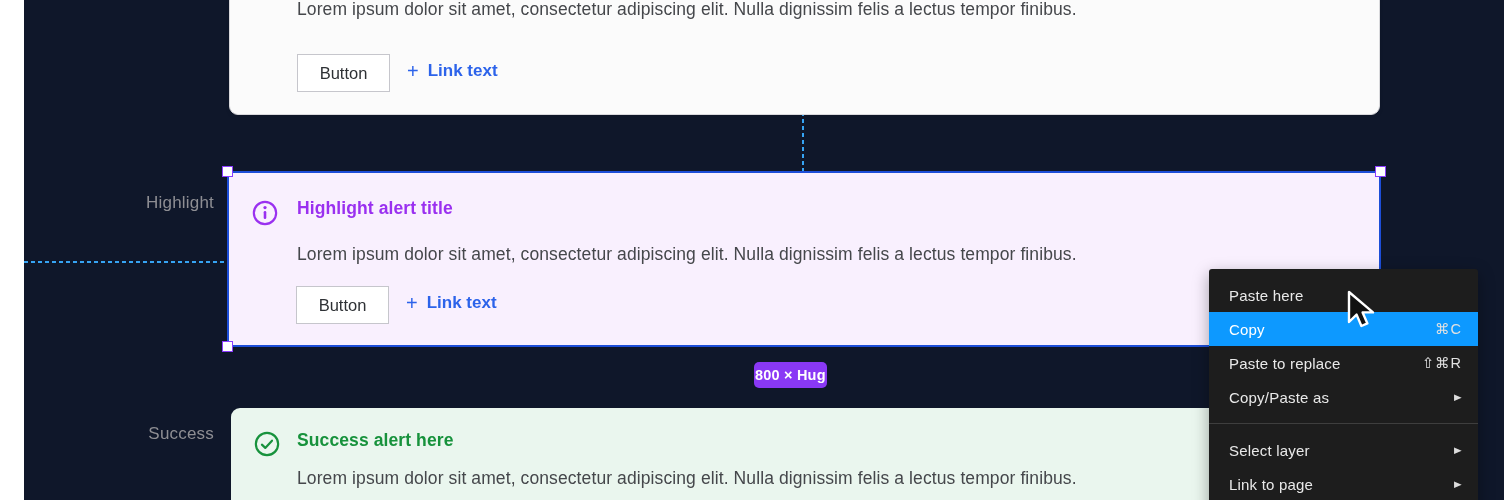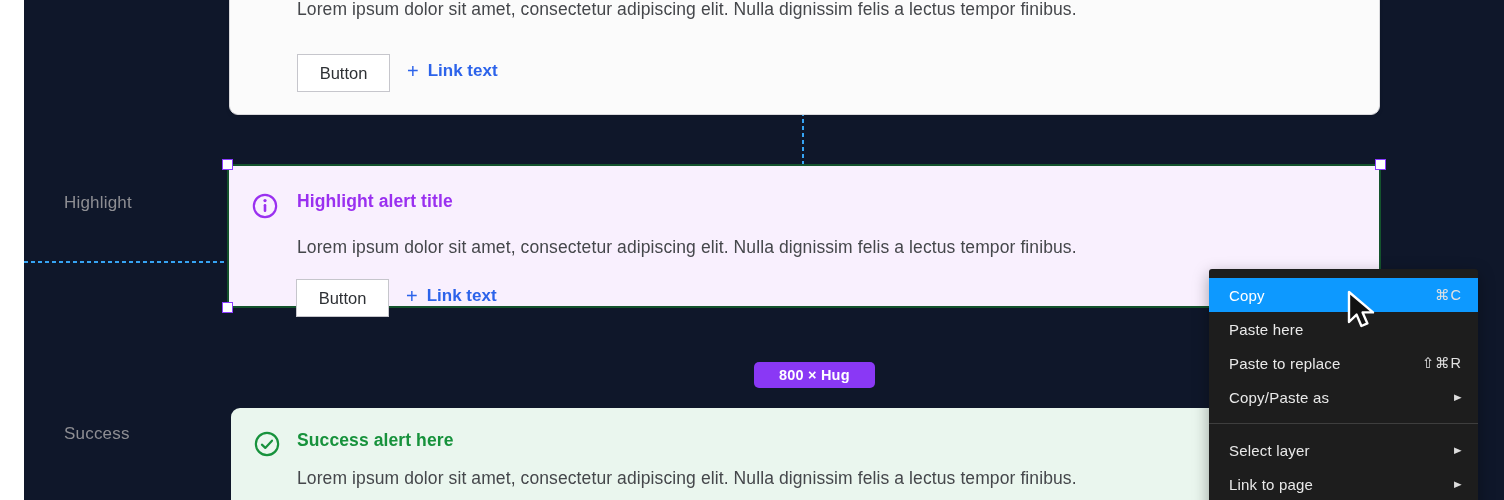--- a/index.html
+++ b/index.html
@@ -4,51 +4,51 @@
 <style>
   * { margin:0; padding:0; box-sizing:border-box; }
   html,body { width:1504px; height:500px; }
   body { font-family:"Liberation Sans","DejaVu Sans",sans-serif; background:#fff; }
   #canvas { position:relative; width:1504px; height:500px; overflow:hidden; background:#0f172a;margin-left:24px; }
 
   
   .card { position:absolute; border-radius:9px; }
   .card-neutral { left:205px; top:-62px; width:1151px; height:177px;
     background:#fbfbfb; border:1px solid #d9d9dc; box-shadow:0 2px 4px rgba(0,0,0,0.07); }
-  .card-highlight { left:203px; top:164px; width:1154px; height:144px;
-    background:#f9f0fe; border:2px solid #14532d; border-radius:2px; z-index:5; }
+  .card-highlight { left:203px; top:171px; width:1154px; height:176px;
+    background:#f9f0fe; border:2px solid #1d4ed8; border-radius:2px; z-index:5; }
   .card-success { left:207px; top:408px; width:1150px; height:130px;
     background:#eaf6ee; border-radius:9px; z-index:4; }
 
   .alert-icon { position:absolute; width:26px; height:26px; }
   .alert-title { position:absolute; font-size:17.5px; font-weight:bold; letter-spacing:.1px; white-space:nowrap; }
   .alert-body  { position:absolute; font-size:17.5px; color:#45474b; letter-spacing:.1px; white-space:nowrap; }
   .btn { position:absolute; width:93px; height:38px; background:#ffffff; border:1px solid #c6c6cc;
     border-radius:0; display:flex; align-items:center; justify-content:center;
     font-size:16.5px; color:#2e3135; cursor:default; }
   .link { position:absolute; display:flex; align-items:center; gap:9px;
     color:#2c63ea; font-size:17px; font-weight:bold; white-space:nowrap; }
   .link .plus { font-size:20px; font-weight:normal; line-height:1; }
 
   
   .handle { position:absolute; width:11px; height:11px; background:#fff;
     border:1.5px solid #8b3dff; z-index:6; }
 
   
-  .side-label { position:absolute; left:40px; width:142px; text-align:left;
+  .side-label { position:absolute; left:48px; width:142px; text-align:right;
     color:#8e8e93; font-size:17px; letter-spacing:.2px; }
 
   
   .v-guide { position:absolute; width:2px;
     background:repeating-linear-gradient(to bottom,#36a4f4 0 4px,transparent 4px 7px); }
   .h-guide { position:absolute; height:2px;
     background:repeating-linear-gradient(to right,#36a4f4 0 4px,transparent 4px 7px); }
 
   
-  .size-badge { position:absolute; left:730px; top:362px; height:26px; padding:0 25px;
+  .size-badge { position:absolute; left:730px; top:362px; height:26px; padding:0 1px;
     background:#8a38f5; color:#fff; border-radius:5px; display:flex; align-items:center;
     font-size:14.5px; font-weight:bold; letter-spacing:.2px; z-index:7; }
 
   
   .context-menu { position:absolute; left:1185px; top:269px; width:269px; height:260px;
     background:#1d1d1d; border-radius:3px; padding-top:9px; z-index:50;
     box-shadow:0 5px 16px rgba(0,0,0,0.35); }
   .menu-item { height:34px; display:flex; align-items:center; padding:0 16px 0 20px;
     color:#e9e9e9; font-size:15px; letter-spacing:.2px; cursor:default; }
   .menu-item .mi-label { flex:1 1 auto; white-space:nowrap; }
@@ -107,26 +107,26 @@
   <div class="card card-success">
     <svg class="alert-icon" style="left:23px; top:23px;" viewBox="0 0 24 24">
       <circle cx="12" cy="12" r="10.3" fill="none" stroke="#17923c" stroke-width="2"></circle>
       <path d="M7.3 12.6l3.1 3 6.2-6.7" fill="none" stroke="#17923c" stroke-width="2" stroke-linecap="round" stroke-linejoin="round"></path>
     </svg>
     <div class="alert-title" style="left:66px; top:22px; color:#17923c;">Success alert here</div>
     <div class="alert-body" style="left:66px; top:60px;">Lorem ipsum dolor sit amet, consectetur adipiscing elit. Nulla dignissim felis a lectus tempor finibus.</div>
   </div>
 
   <div class="context-menu">
+    <div class="menu-item">
+      <span class="mi-label">Paste here</span>
+    </div>
     <div class="menu-item active">
       <span class="mi-label">Copy</span>
       <span class="mi-shortcut">⌘C</span>
-    </div>
-    <div class="menu-item">
-      <span class="mi-label">Paste here</span>
     </div>
     <div class="menu-item">
       <span class="mi-label">Paste to replace</span>
       <span class="mi-shortcut">⇧⌘R</span>
     </div>
     <div class="menu-item">
       <span class="mi-label">Copy/Paste as</span>
       <span class="mi-arrow">▶</span>
     </div>
     <div class="menu-sep"></div>

